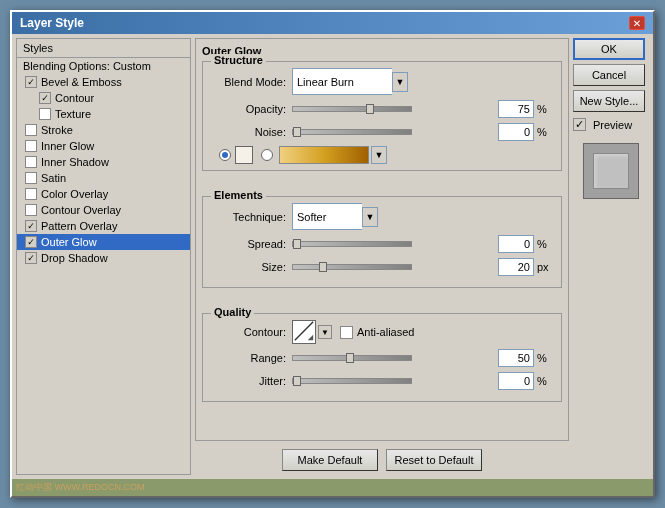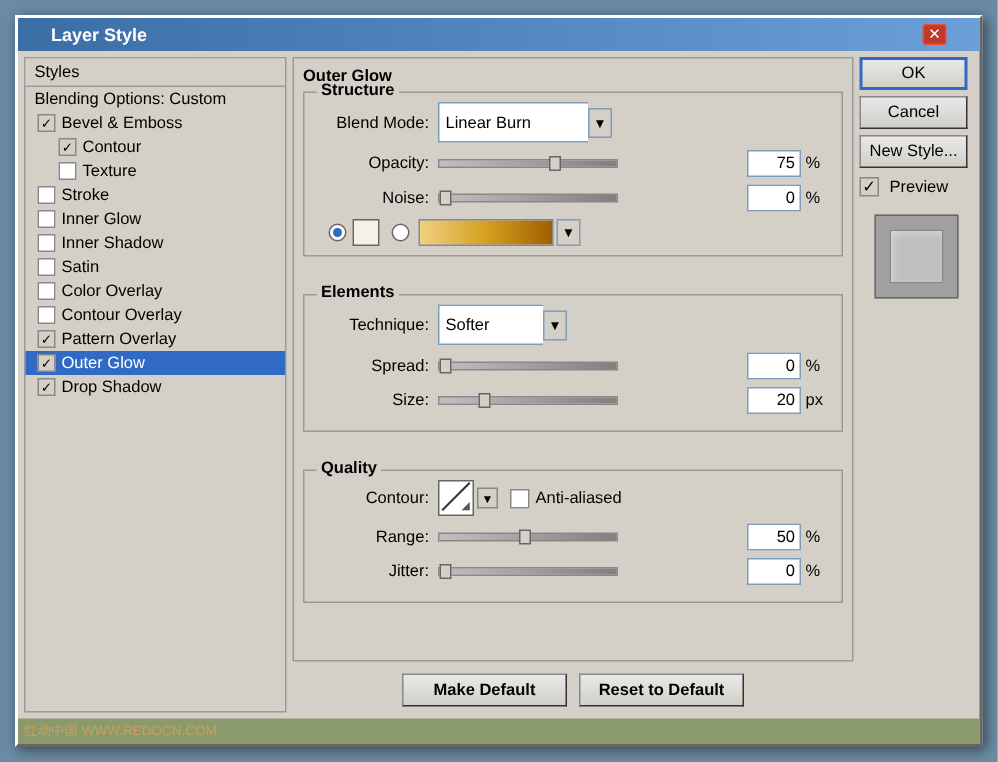--- a/index.html
+++ b/index.html
@@ -20,21 +20,21 @@
       border: 2px solid #ffffff;
       border-right-color: #666;
       border-bottom-color: #666;
       box-shadow: 2px 2px 8px rgba(0,0,0,0.5);
       display: flex;
       flex-direction: column;
     }
     .title-bar {
       background: linear-gradient(to right, #3a6ea5, #6a9fd8);
       color: white;
-      padding: 3px 22px;
+      padding: 3px 8px;
       display: flex;
       align-items: center;
       justify-content: space-between;
       height: 22px;
     }
     .title-bar-text {
       font-size: 12px;
       font-weight: bold;
     }
     .title-bar-close {
@@ -341,32 +341,31 @@
       font-size: 11px;
       gap: 3px;
     }
     .footer-row {
       display: flex;
       justify-content: center;
       gap: 8px;
       padding: 4px;
     }
     .footer-btn {
-      width: 110px;
+      width: 96px;
       height: 22px;
       background: linear-gradient(to bottom, #e8e8e8, #d0d0c8);
       border: 1px solid #888;
       border-right-color: #333;
       border-bottom-color: #333;
       font-size: 11px;
       cursor: pointer;
       display: flex;
       align-items: center;
       justify-content: center;
-      font-weight: bold;
     }
     .watermark {
       text-align: left;
       font-size: 9px;
       color: #c8a060;
       padding: 2px 4px;
       background: #8a9a6a;
     }
     .blending-options {
       padding: 2px 6px;

